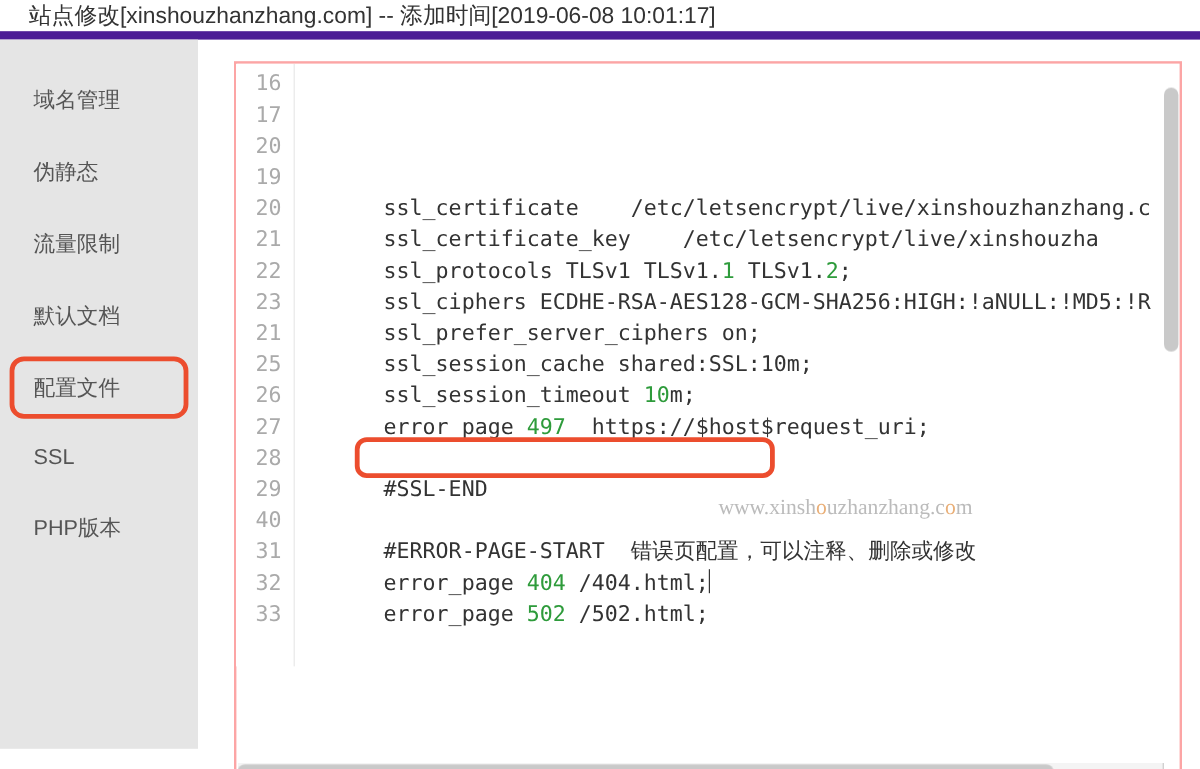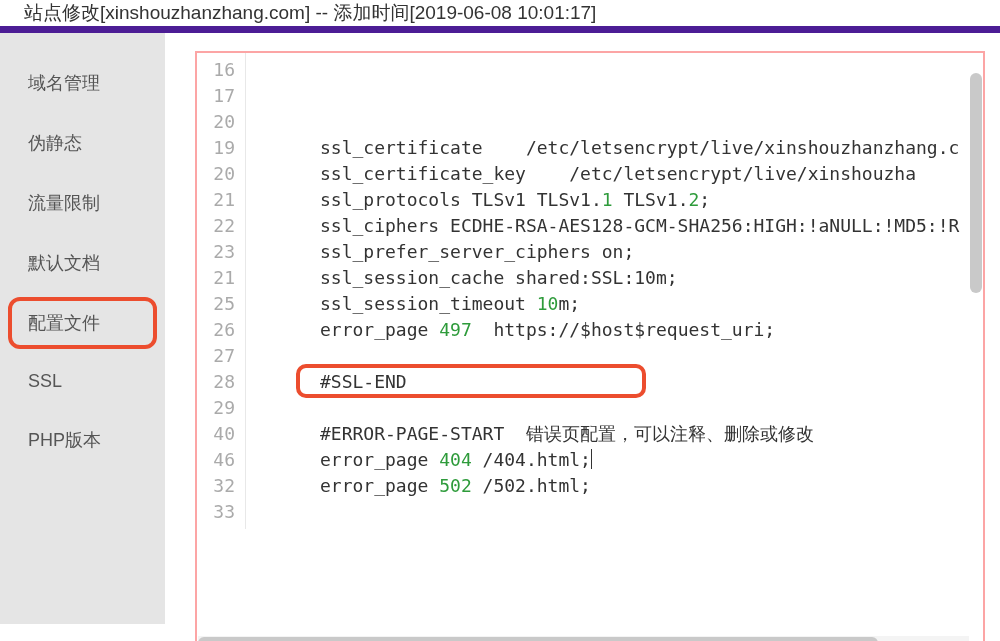--- a/index.html
+++ b/index.html
@@ -168,26 +168,29 @@
               <div>21</div>
               <div>22</div>
               <div>23</div>
               <div>21</div>
               <div>25</div>
               <div>26</div>
               <div>27</div>
               <div>28</div>
               <div>29</div>
               <div>40</div>
-              <div>46</div>
+              <div>31</div>
               <div>32</div>
               <div>33</div>
             </div>
           <div class="code" id="code">
             <div class="highlight-box" id="hlbox" style="left: 50px; top: 311px; width: 350px; height: 34px;"></div>
+            <div class="watermark" id="wm" style="left: 290px; top: 330px;">
+              <span>www.xinsh</span><span class="o">o</span><span>uzhanzhang.c</span><span class="o">o</span><span>m</span>
+            </div>
           <div id="line-16"><span class="indent"></span><span>ssl_certificate    /etc/letsencrypt/live/xinshouzhanzhang.c</span></div><div id="line-17"><span class="indent"></span><span>ssl_certificate_key    /etc/letsencrypt/live/xinshouzha</span></div><div id="line-18"><span class="indent"></span><span>ssl_protocols TLSv1 TLSv1.</span><span class="t-num">1</span><span> TLSv1.</span><span class="t-num">2</span><span>;</span></div><div id="line-19"><span class="indent"></span><span>ssl_ciphers ECDHE-RSA-AES128-GCM-SHA256:HIGH:!aNULL:!MD5:!R</span></div><div id="line-20"><span class="indent"></span><span>ssl_prefer_server_ciphers on;</span></div><div id="line-21"><span class="indent"></span><span>ssl_session_cache shared:SSL:10m;</span></div><div id="line-22"><span class="indent"></span><span>ssl_session_timeout </span><span class="t-num">10</span><span>m;</span></div><div id="line-23"><span class="indent"></span><span>error_page </span><span class="t-num">497</span><span>  https://$host$request_uri;</span></div><div id="line-24"><span class="indent"></span><span></span></div><div id="line-25"><span class="indent"></span><span>#SSL-END</span></div><div id="line-26"><span class="indent"></span><span></span></div><div id="line-27"><span class="indent"></span><span>#ERROR-PAGE-START  错误页配置，可以注释、删除或修改</span></div><div id="line-28"><span class="indent"></span><span>error_page </span><span class="t-num">404</span><span> /404.html;</span><span class="cursor-mark"></span></div><div id="line-29"><span class="indent"></span><span>error_page </span><span class="t-num">502</span><span> /502.html;</span></div><div id="line-30"><span class="indent"></span></div></div>
         </div>
       </div>
       <div class="vscroll"></div>
       <div class="hscroll">
         <div class="hscroll-thumb"></div>
       </div>
     </div>
     <button class="save-btn">保存</button>
   </div>

